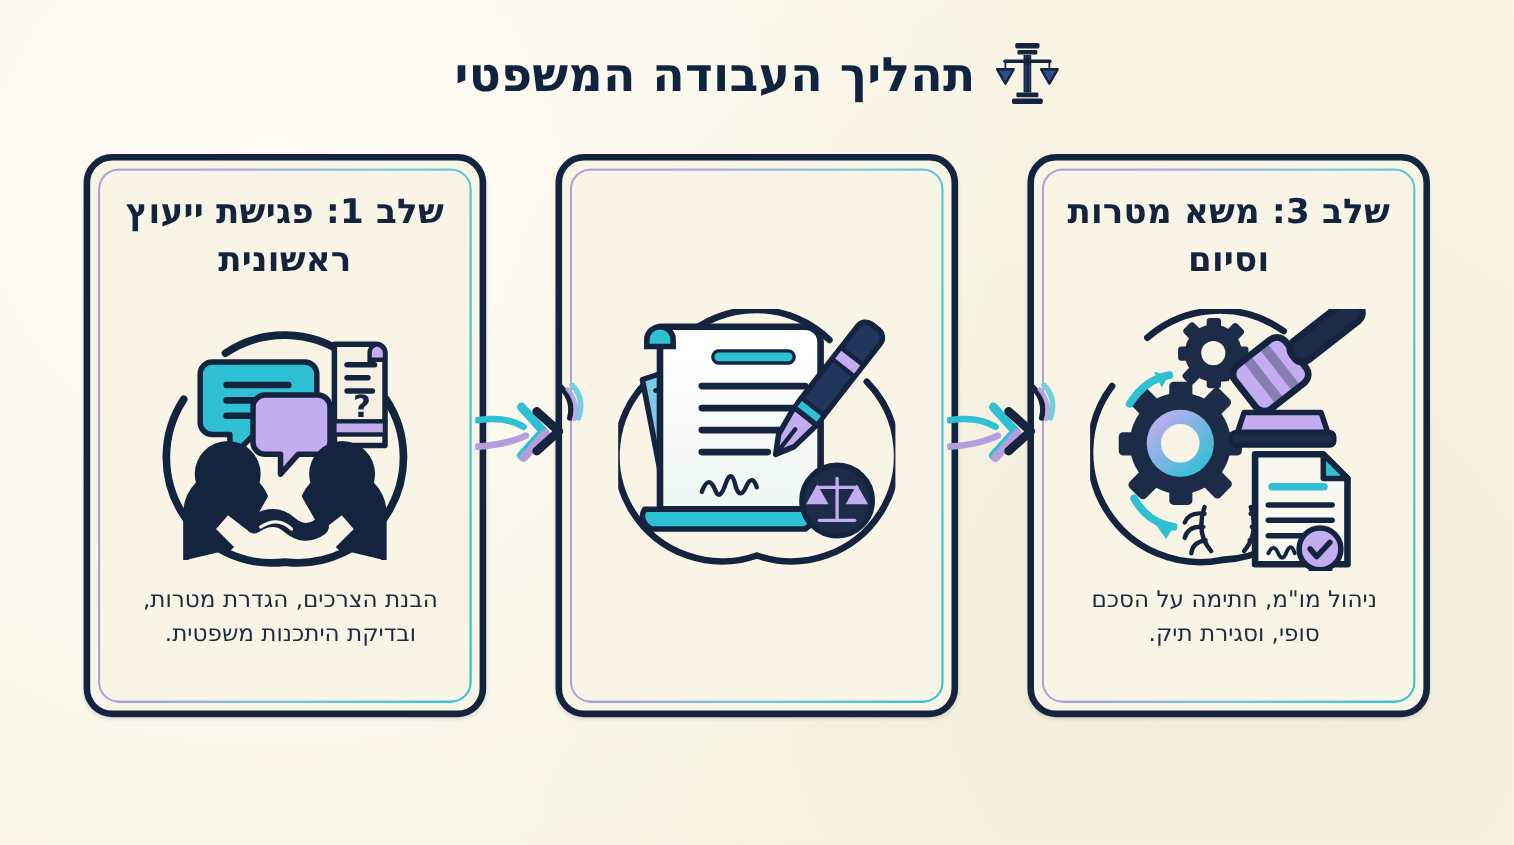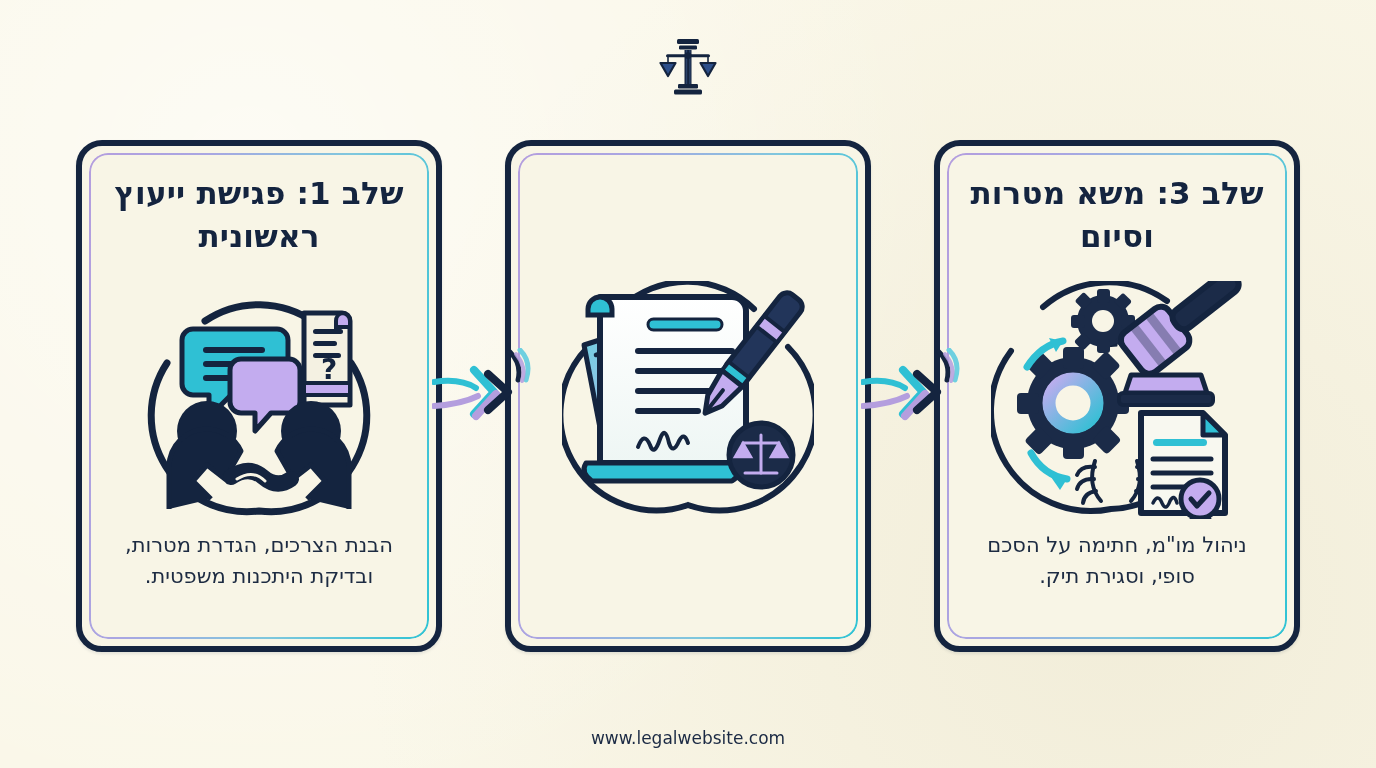--- a/index.html
+++ b/index.html
@@ -87,21 +87,21 @@
     -webkit-mask-composite: xor;
     mask-composite: exclude;
     pointer-events: none;
   }
 
   .card-body {
     position: relative;
     height: 100%;
     display: flex;
     flex-direction: column;
-    align-items: center;
+    align-items: flex-start;
     padding: 26px 22px 20px;
     box-sizing: border-box;
   }
 
   .card-title {
     font-size: 31px;
     font-weight: 700;
     color: #14243f;
     text-align: center;
     line-height: 1.38;
@@ -181,20 +181,21 @@
         <rect x="15" y="53.5" width="28" height="5" rx="1.5"></rect>
         <rect x="7" y="18.2" width="44" height="3" rx="1.5"></rect>
         <circle cx="29" cy="19.6" r="3.4"></circle>
       </g>
       <path d="M9 20.5 L9 27" stroke="#14243f" stroke-width="1.6"></path>
       <path d="M49 20.5 L49 27" stroke="#14243f" stroke-width="1.6"></path>
       <path d="M1.5 27 L16.5 27 L9 40 Z" fill="#2d4f8a" stroke="#14243f" stroke-width="2.2" stroke-linejoin="round"></path>
       <path d="M41.5 27 L56.5 27 L49 40 Z" fill="#2d4f8a" stroke="#14243f" stroke-width="2.2" stroke-linejoin="round"></path>
     </svg>
   </span>
+  <div class="header-title">תהליך העבודה המשפטי</div>
 </div>
 
 <div class="cards">
 
   <div class="card c1">
     <div class="card-inner-border"></div>
     <div class="card-body">
       <div class="card-title">שלב 1: פגישת ייעוץ ראשונית</div>
       <div class="card-icon">
         <svg width="252" height="238" viewBox="0 0 252 238" aria-hidden="true">
@@ -419,14 +420,13 @@
       <path d="M44 68 L64 46" fill="none" stroke="#b49ede" stroke-width="8" stroke-linecap="round"></path>
       <path d="M56 26 L76 44 L56 62" fill="none" stroke="#14243f" stroke-width="8" stroke-linecap="round" stroke-linejoin="round"></path>
       <path d="M78 4 q12 12 8 28" fill="none" stroke="#14243f" stroke-width="5" stroke-linecap="round"></path>
       <path d="M88 2 q12 12 6 30" fill="none" stroke="#6fd0e0" stroke-width="5" stroke-linecap="round"></path>
       <path d="M84 6 q11 13 6 27" fill="none" stroke="#b49ede" stroke-width="4" stroke-linecap="round" opacity=".85"></path>
     </svg>
   </span>
 </div>
 
 <div class="footer">
-  <div class="footer-line2">www.legalwebsite.com</div>
 </div>
 
 </body></html>

